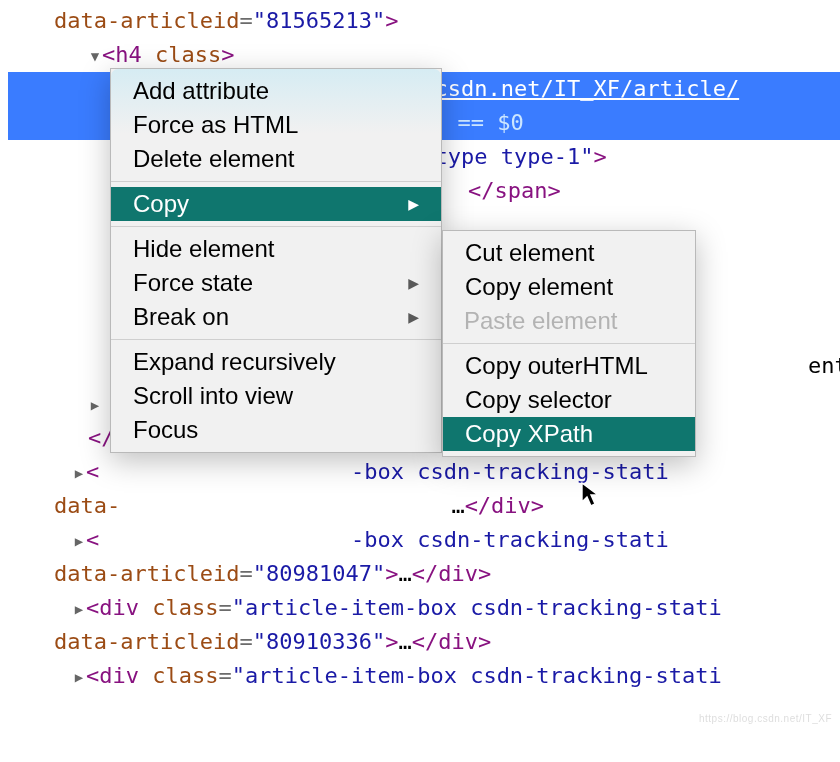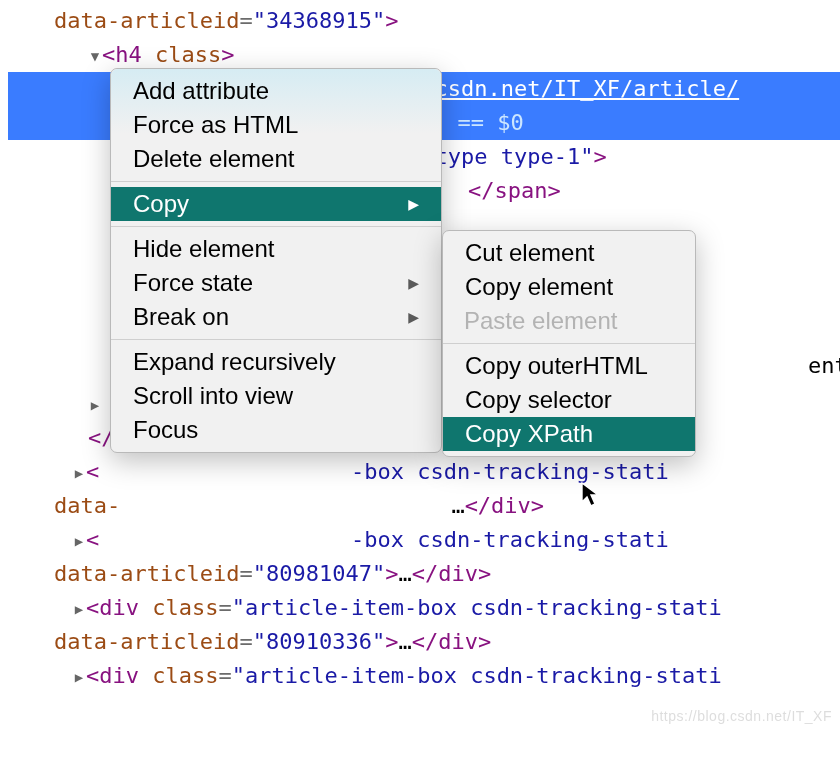--- a/index.html
+++ b/index.html
@@ -43,21 +43,21 @@
     .arrow.right::before { content: "▶"; }
     .indent1 { padding-left: 46px; }
     .indent2 { padding-left: 80px; }
     .ellip { color: #000; }
 
     
     .menu {
       position: absolute;
       background: #f1f1f1;
       border: 1px solid #b9b9b9;
-      border-radius: 7px;
+      border-radius: 0;
       box-shadow: 0 8px 28px rgba(0,0,0,0.25);
       font-family: -apple-system, "Helvetica Neue", Arial, sans-serif;
       font-size: 24px;
       color: #000;
       padding: 5px 0;
     }
     .menu .item {
       padding: 3px 22px 3px 22px;
       display: flex;
       align-items: center;
@@ -99,31 +99,31 @@
       height: 28px;
       pointer-events: none;
     }
     .cursor svg { width: 100%; height: 100%; }
 
     .watermark {
       position: absolute;
       right: 8px;
       bottom: 38px;
       font-family: Arial, sans-serif;
-      font-size: 14px;
+      font-size: 10px;
       color: rgba(120,120,120,0.25);
       letter-spacing: 0.5px;
     }
   </style>
 </head>
 <body>
 
 <div class="dom-tree">
   <div class="line indent1">
-    <span class="attr-name">data-articleid</span><span class="eq">=</span><span class="quote">"</span><span class="attr-val">34368915</span><span class="quote">"</span><span class="tag">&gt;</span>
+    <span class="attr-name">data-articleid</span><span class="eq">=</span><span class="quote">"</span><span class="attr-val">81565213</span><span class="quote">"</span><span class="tag">&gt;</span>
   </div>
   <div class="line indent2">
     <span class="arrow down"></span><span class="tag">&lt;h4</span>&nbsp;<span class="attr-name">class</span><span class="tag">&gt;</span>
   </div>
 
   <div class="highlight-row">
     <div class="line" style="padding-left: 400px;">
       <span style="color:#fff; text-decoration: underline;">g.csdn.net/IT_XF/article/</span>
     </div>
     <div class="line" style="padding-left: 370px;">

